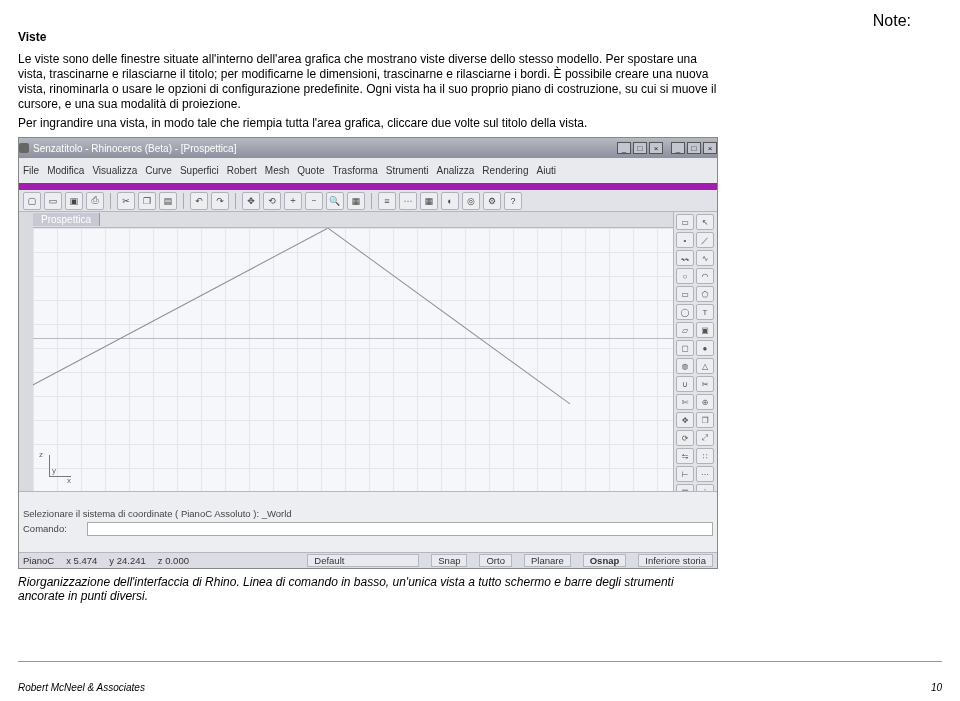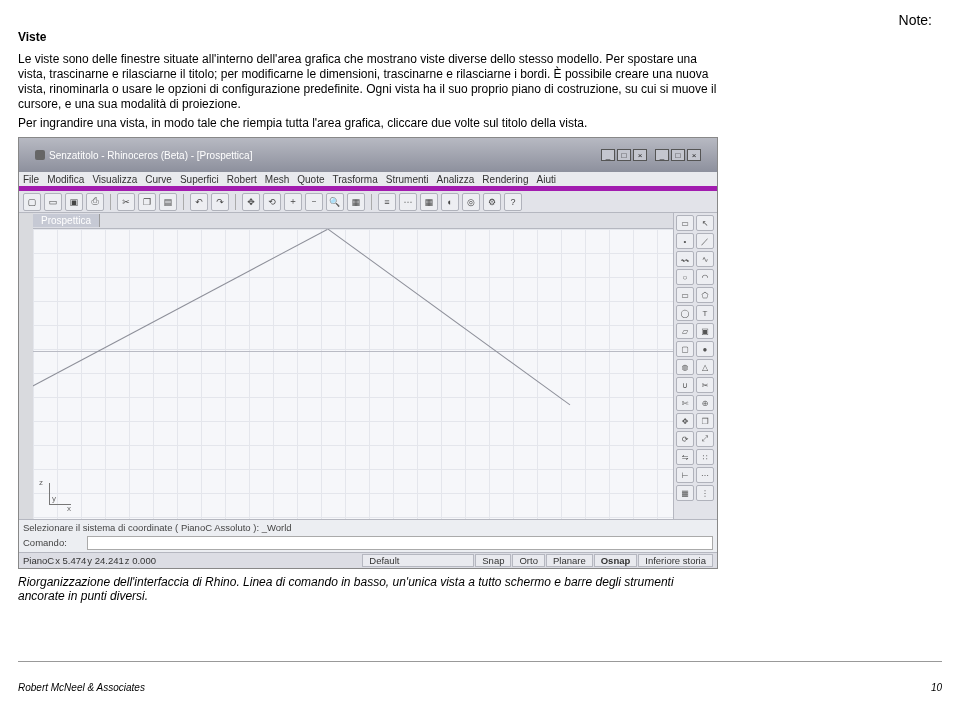--- a/index.html
+++ b/index.html
@@ -9,22 +9,22 @@
     color: #000;
     background: #fff;
     width: 960px;
     height: 701px;
     position: relative;
     padding: 10px 18px 8px 18px;
   }
   .note {
     position: absolute;
     top: 12px;
-    right: 28px;
-    font-size: 14px;
+    right: 49px;
+    font-size: 16px;
     text-align: right;
   }
   h2.section-title {
     font-size: 12px;
     font-weight: bold;
     margin-bottom: 8px;
     margin-top: 20px;
   }
   p.para {
     font-size: 12px;
@@ -57,46 +57,46 @@
     border: 1px solid #888;
     margin-top: 6px;
     font-size: 10px;
     color: #333;
     background: #d9dade;
     display: flex;
     flex-direction: column;
     position: relative;
   }
   .titlebar {
-    height: 34px;
+    height: 20px;
     background: linear-gradient(#b7b9c2, #8d909d);
     color: #fff;
     display: flex;
     align-items: center;
-    padding: 0 16px;
+    padding: 0 0;
     font-size: 10px;
   }
   .titlebar .tgem {
     width: 10px; height: 10px; background: #666; margin-right: 4px; border-radius: 2px;
   }
   .titlebar .spacer { flex: 1; }
   .winbtn {
     width: 14px; height: 12px; background: #c4c6cf; border: 1px solid #555;
     margin-left: 2px; display: inline-flex; align-items: center; justify-content: center;
     font-size: 8px; color: #222;
   }
   .menubar {
-    height: 19px;
+    height: 32px;
     background: #e9eaee;
     display: flex;
     align-items: center;
     padding: 0 4px;
     gap: 8px;
     font-size: 10px;
-    border-bottom: 5px solid #a21caf;
+    border-bottom: 7px solid #a21caf;
   }
   .toolbar {
     height: 22px;
     background: #e2e3e9;
     border-bottom: 1px solid #b5b7c0;
     display: flex;
     align-items: center;
     padding: 0 4px;
     gap: 3px;
   }
@@ -190,41 +190,41 @@
     border-radius:2px;
     font-size:8px;
     display:flex; align-items:center; justify-content:center;
     color:#555;
   }
   .cmdarea {
     background:#eceef2;
     border-top:1px solid #b5b7c0;
     font-size: 9.5px;
     color:#444;
-    padding: 2px 4px;
+    padding: 16px 4px;
     line-height:1.3;
   }
   .cmdline { white-space: nowrap; overflow:hidden; }
   .cmdinput {
     display:flex; align-items:center; margin-top:2px;
   }
   .cmdinput .lbl { margin-right:20px; }
   .cmdinput .fld {
     flex:1; height:14px; background:#fff; border:1px solid #aaa;
   }
   .statusbar {
     height:16px;
     background:#dcdde4;
     border-top:1px solid #b5b7c0;
     display:flex;
     align-items:center;
     padding:0 4px;
     font-size:9.5px;
     color:#333;
-    gap:1px;
+    gap:12px;
   }
   .scell {
     border:1px solid #b5b7c0;
     padding:0 6px;
     height:13px;
     line-height:12px;
     background:#e9eaef;
   }
   .statusbar .stretch { flex:1; }
 </style>

